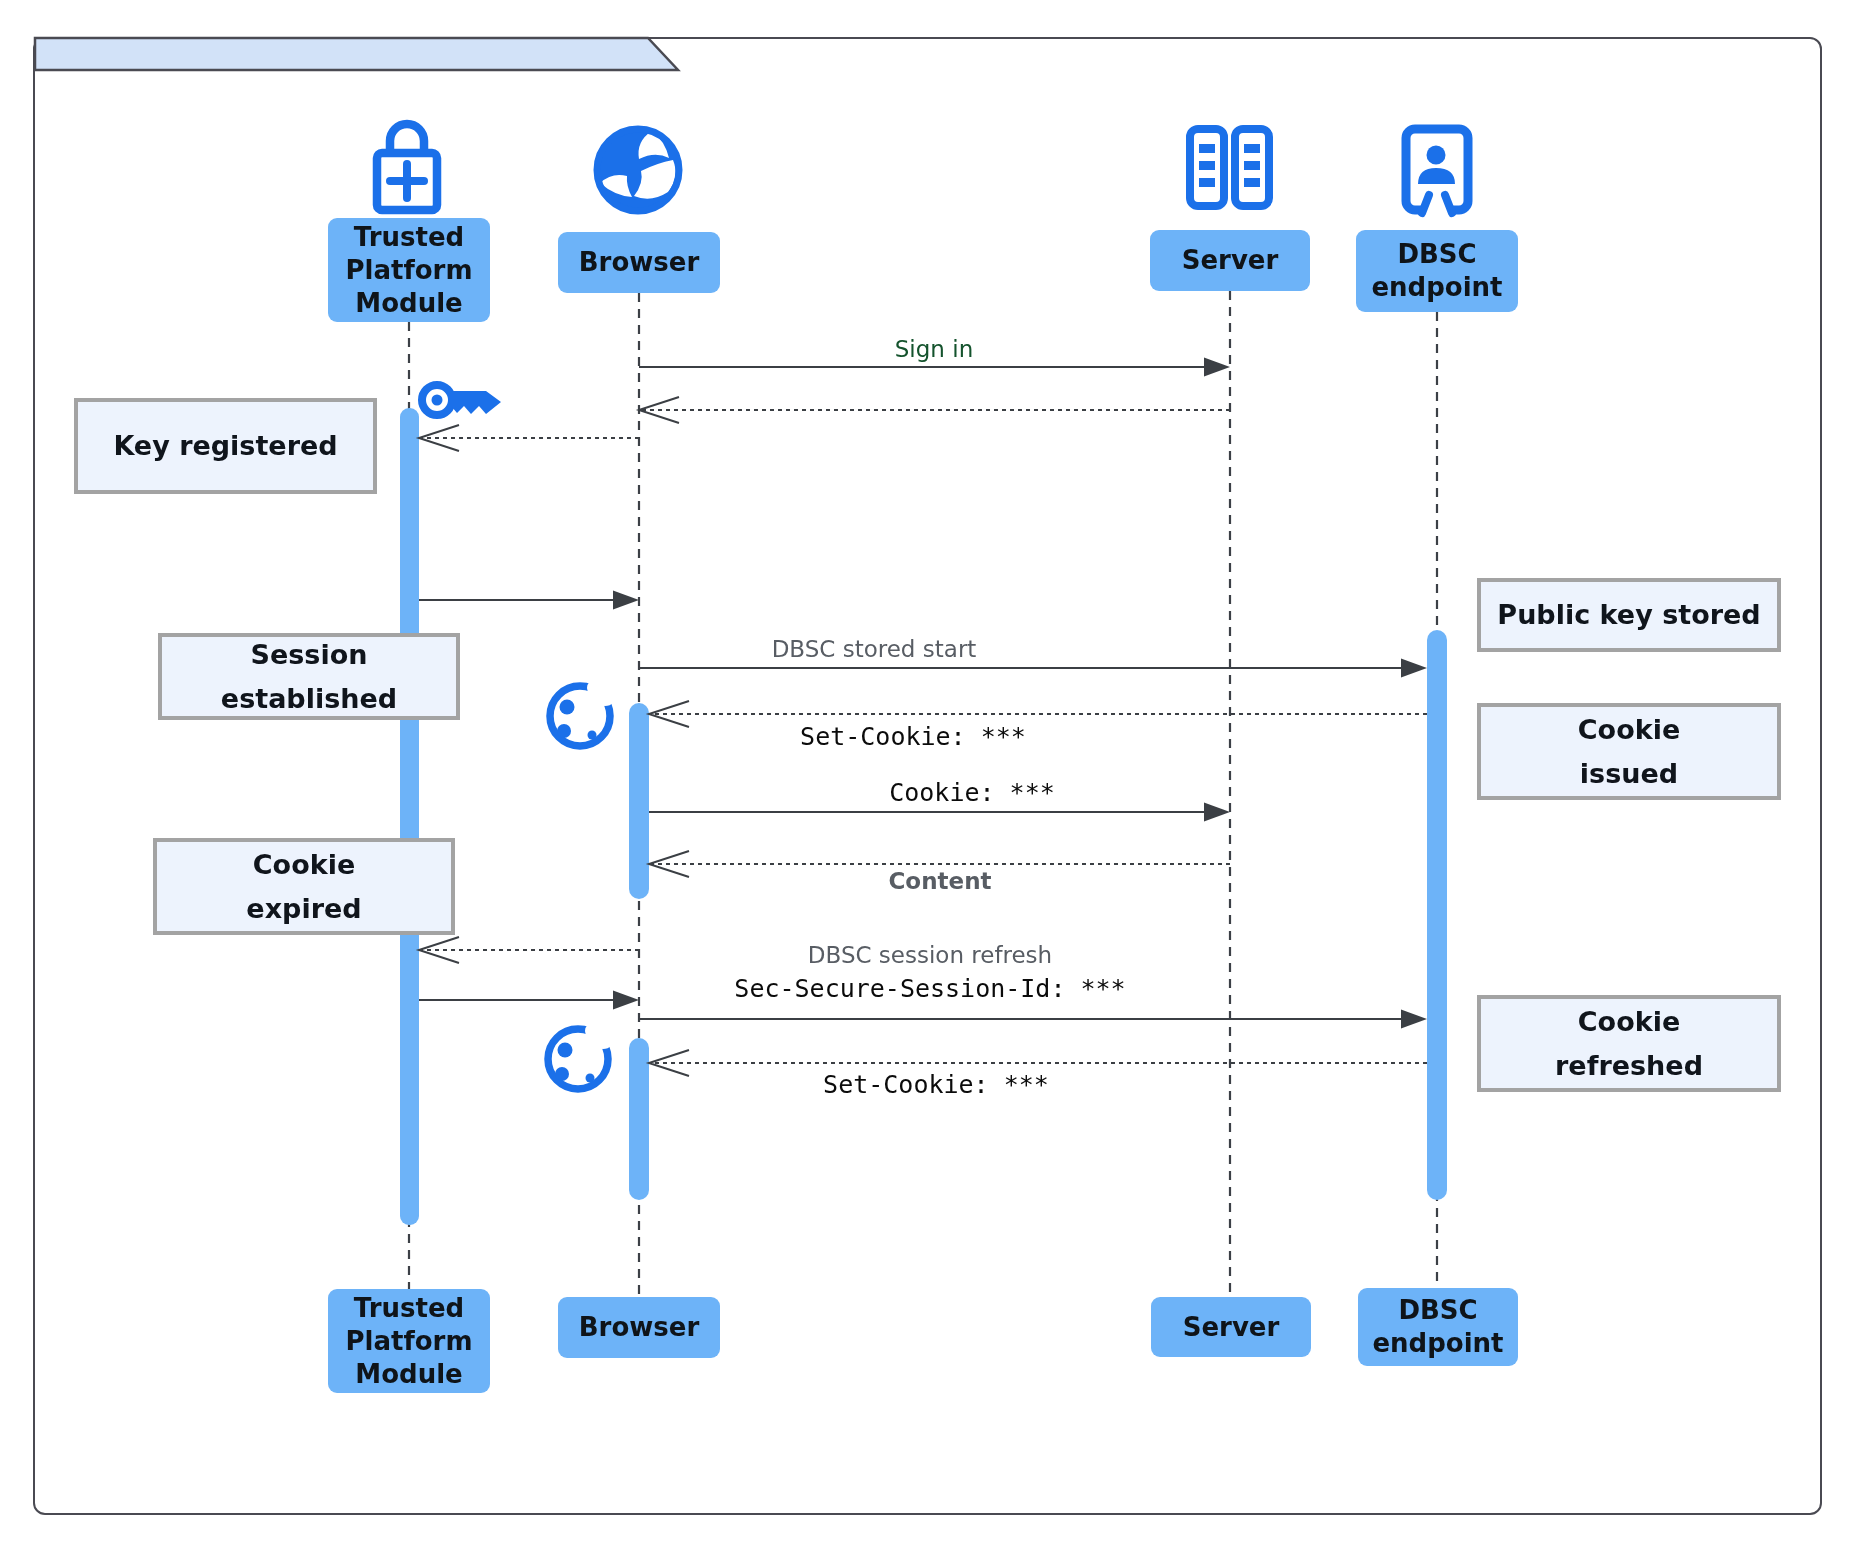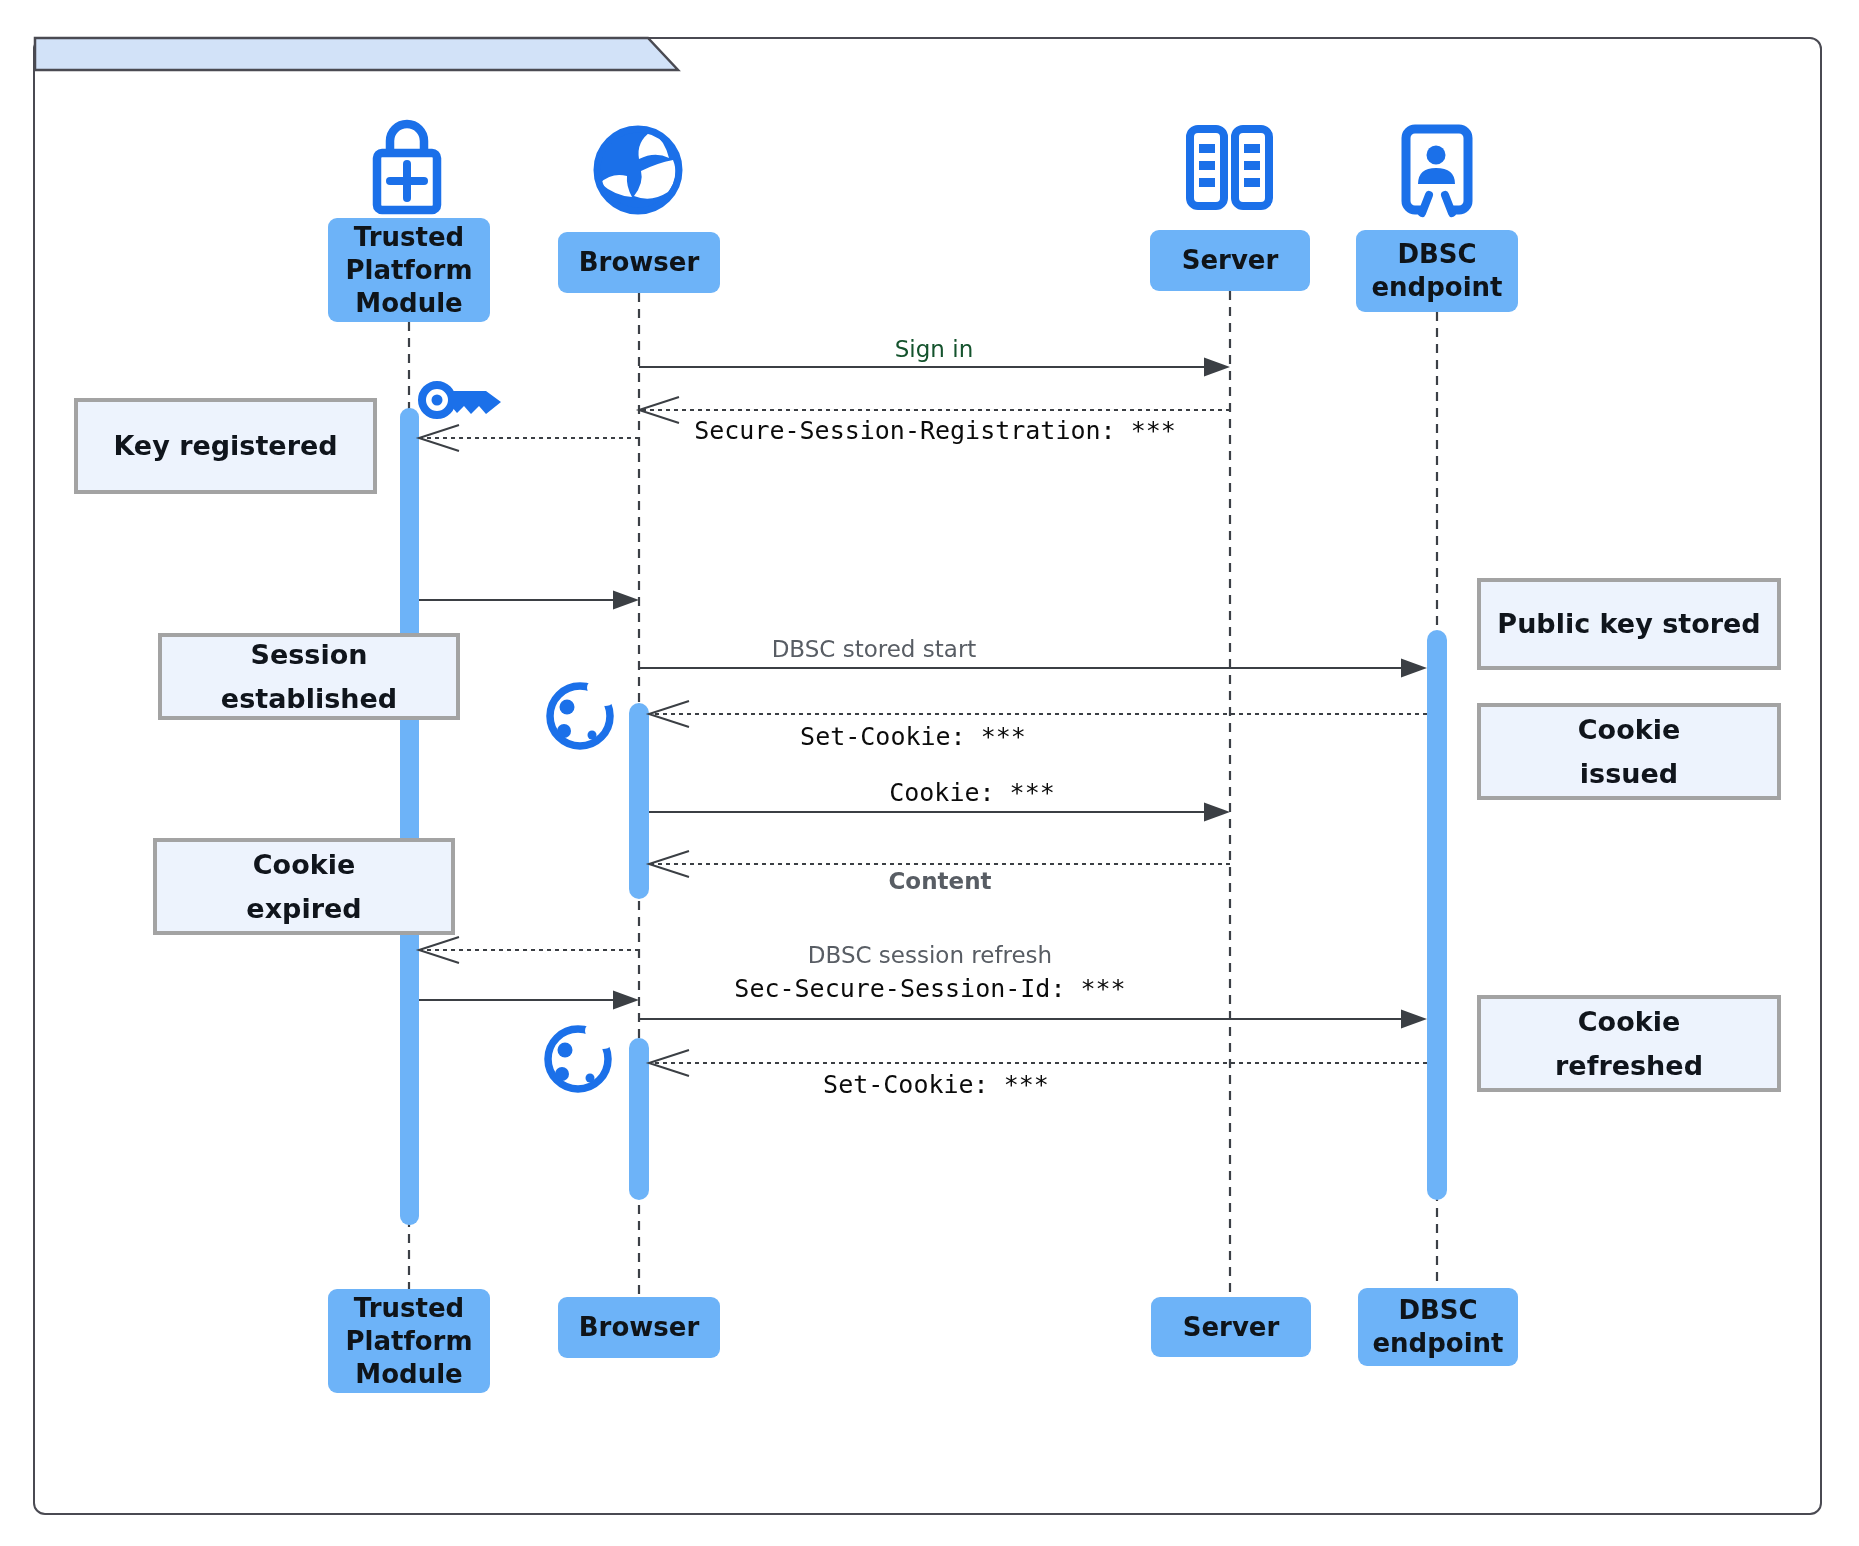--- a/index.html
+++ b/index.html
@@ -196,31 +196,30 @@
 endpoint</span></div>
 
   <div class="note" style="left:74px;top:398px;width:303px;height:96px;">
     <span>Key registered</span></div>
   <div class="note" style="left:158px;top:633px;width:302px;height:87px;">
     <span>Session
 established</span></div>
   <div class="note" style="left:153px;top:838px;width:302px;height:97px;">
     <span>Cookie
 expired</span></div>
-  <div class="note" style="left:1477px;top:578px;width:304px;height:92px;">
+  <div class="note" style="left:1477px;top:578px;width:304px;height:74px;">
     <span>Public key stored</span></div>
   <div class="note" style="left:1477px;top:703px;width:304px;height:97px;">
     <span>Cookie
 issued</span></div>
   <div class="note" style="left:1477px;top:995px;width:304px;height:97px;">
     <span>Cookie
 refreshed</span></div>
 
   <div class="mlabel dark" style="left:934px;top:336px;">Sign in</div>
-  <div class="mlabel mono" style="left:935px;top:416px;">Secure-Session-Registration: ***</div>
   <div class="mlabel" style="left:874px;top:636px;">DBSC stored start</div>
   <div class="mlabel mono" style="left:913px;top:722px;">Set-Cookie: ***</div>
   <div class="mlabel mono" style="left:972px;top:778px;">Cookie: ***</div>
   <div class="mlabel" style="left:940px;top:868px;font-weight:bold;">Content</div>
   <div class="mlabel" style="left:930px;top:942px;">DBSC session refresh</div>
   <div class="mlabel mono" style="left:930px;top:974px;">Sec-Secure-Session-Id: ***</div>
   <div class="mlabel mono" style="left:936px;top:1070px;">Set-Cookie: ***</div>
 
 </div>
 

